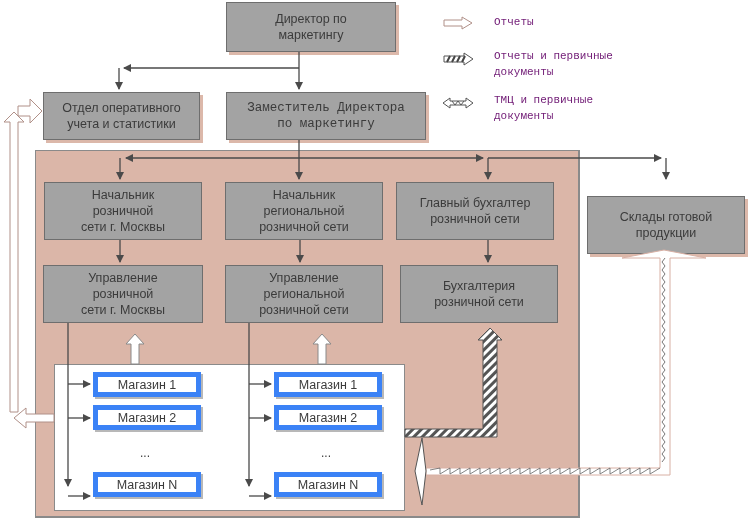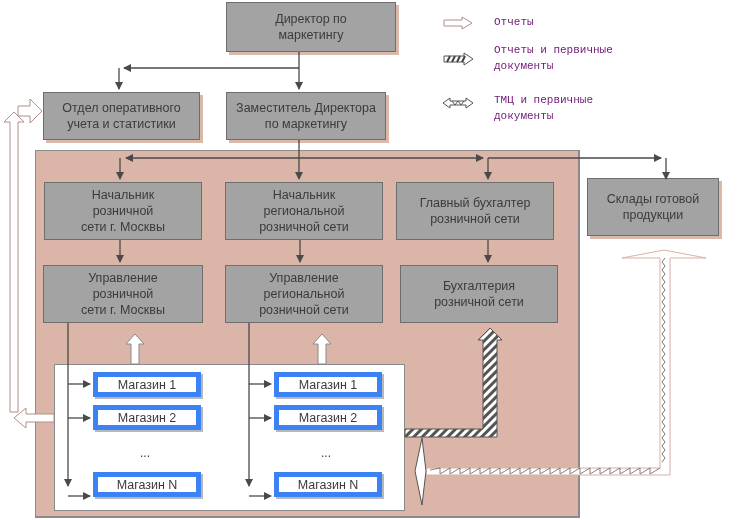--- a/index.html
+++ b/index.html
@@ -19,49 +19,49 @@
 <div>
   <svg class="abs" style="left:440px;top:16px;" width="40" height="14">
     <path d="M4 4 H22 V1 L32 7 L22 13 V10 H4 Z" fill="#fff" stroke="#b09088" stroke-width="1"></path>
   </svg>
   <div class="legend-text" style="left:494px;top:14px;">Отчеты</div>
 
   <svg class="abs" style="left:440px;top:52px;" width="40" height="14">
     <path d="M4 4 H24 V1 L33 7 L24 13 V10 H4 Z" fill="#fff" stroke="#555" stroke-width="1"></path>
     <path d="M7 10 L10 4 M12 10 L15 4 M17 10 L20 4 M22 10 L25 4" stroke="#444" stroke-width="2"></path>
   </svg>
-  <div class="legend-text" style="left:494px;top:42px;">Отчеты и первичные
+  <div class="legend-text" style="left:494px;top:48px;">Отчеты и первичные
 документы</div>
 
   <svg class="abs" style="left:440px;top:96px;" width="40" height="14">
     <path d="M3 7 L10 2 V5 H26 V2 L33 7 L26 12 V9 H10 V12 Z" fill="#fff" stroke="#555" stroke-width="1"></path>
     <path d="M12 5 L15 9 L18 5 L21 9 L24 5" stroke="#555" stroke-width="1" fill="none"></path>
   </svg>
   <div class="legend-text" style="left:494px;top:92px;">ТМЦ и первичные
 документы</div>
 </div>
 
 <div class="box" style="left:226px;top:2px;width:170px;height:50px;">Директор по
 маркетингу</div>
 <div class="box" style="left:43px;top:92px;width:157px;height:48px;">Отдел оперативного
 учета и статистики</div>
-<div class="box" style="left:226px;top:92px;width:160px;height:48px;">Заместитель Директора
+<div class="box" style="left:226px;top:92px;width:200px;height:48px;font-family:Liberation Mono, monospace;">Заместитель Директора
 по маркетингу</div>
 
 <div class="panel"></div>
 
 <div class="box" style="left:44px;top:182px;width:158px;height:58px;box-shadow:none;">Начальник
 розничной
 сети г. Москвы</div>
 <div class="box" style="left:225px;top:182px;width:158px;height:58px;box-shadow:none;">Начальник
 региональной
 розничной сети</div>
 <div class="box" style="left:396px;top:182px;width:158px;height:58px;box-shadow:none;">Главный бухгалтер
 розничной сети</div>
-<div class="box" style="left:587px;top:178px;width:132px;height:58px;">Склады готовой
+<div class="box" style="left:587px;top:196px;width:158px;height:58px;">Склады готовой
 продукции</div>
 
 <div class="box" style="left:43px;top:265px;width:160px;height:58px;box-shadow:none;">Управление
 розничной
 сети г. Москвы</div>
 <div class="box" style="left:225px;top:265px;width:158px;height:58px;box-shadow:none;">Управление
 региональной
 розничной сети</div>
 <div class="box" style="left:400px;top:265px;width:158px;height:58px;box-shadow:none;">Бухгалтерия
 розничной сети</div>

